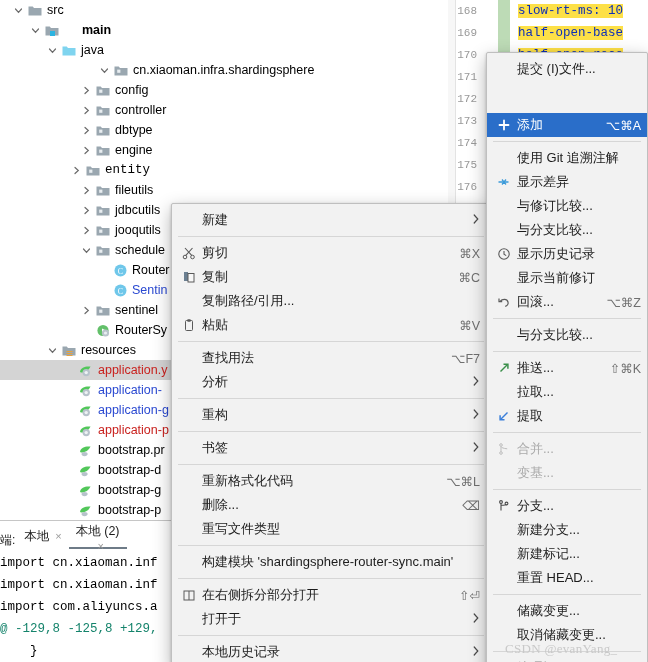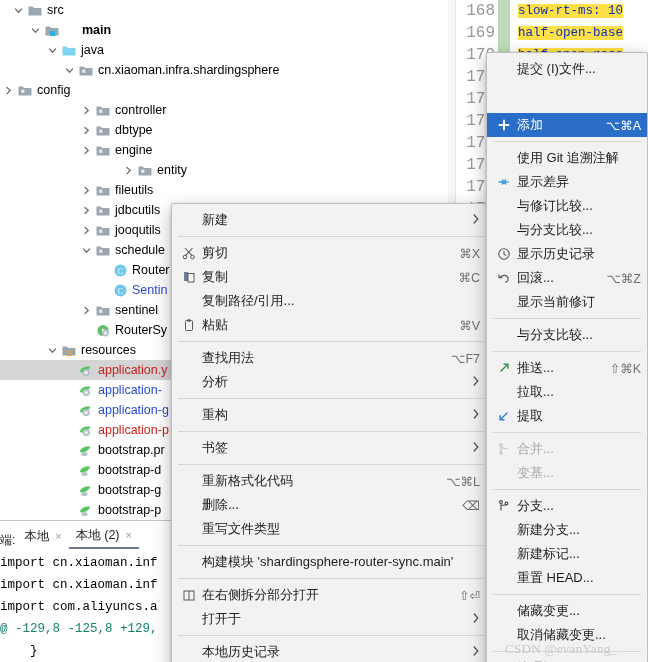--- a/index.html
+++ b/index.html
@@ -32,40 +32,40 @@
   .tlabel.red { color: #c9211e; }
   .tlabel.blue { color: #2a49d1; }
 
   
   #editor {
     position:absolute; left:448px; top:0; width:200px; height:520px;
     background:#ffffff; overflow:hidden;
   }
   #editor-stripe { position:absolute; left:0; top:0; width:8px; height:100%; background:#f7f7f7; border-right:1px solid #e3e3e3;}
   #editor-gutter { position:absolute; left:8px; top:0; width:42px; height:100%; background:#ffffff; }
-  .gline { height:22px; line-height:22px; text-align:right; padding-right:3px;
-           font-family:"Liberation Mono","DejaVu Sans Mono",monospace; font-size:16px; color:#999; }
+  .gline { height:22px; line-height:22px; text-align:right; padding-right:21px;
+           font-family:"Liberation Mono","DejaVu Sans Mono",monospace; font-size:11px; color:#999; }
   #editor-changebar { position:absolute; left:50px; top:0; width:12px; height:100%; }
   #editor-changebar .cb { height:22px; }
   #editor-code { position:absolute; left:70px; top:0; right:0; height:100%;
                  font-family:"Liberation Mono","DejaVu Sans Mono",monospace; font-size:12.5px; }
   .cline { height:22px; line-height:22px; white-space:pre; }
   .cline .hl { background:#fde047; }
   .ck-key { color:#0d2fb8; }
   .sp-err { text-decoration: underline wavy #d64141; text-decoration-skip-ink:none; }
 
   
   #console {
     position:absolute; left:0; top:520px; width:448px; height:142px;
     background:#ffffff; border-top:1px solid #c6c6c6;
   }
   #console-tabs { height:28px; display:flex; align-items:flex-end; padding-left:0; background:#fff; }
   .ctab { display:flex; align-items:center; height:26px; padding:0 7px; font-size:12.5px; color:#1a1a1a; }
   .ctab .x { margin-left:6px; color:#9a9a9a; font-size:11px; }
-  .ctab.active { border-bottom:2px solid #6e7b87; }
+  .ctab.active { border-bottom:2px solid #6e7b87;flex-direction:column; }
   .ctab-title { padding-right:2px; color:#1a1a1a; }
   #console-body { padding-top:3px; font-family:"Liberation Mono","DejaVu Sans Mono",monospace; font-size:12.5px; }
   .coline { height:22px; line-height:22px; white-space:pre; color:#000; }
   .coline.hunk { color:#14836b; }
 
   
   #ctx-menu {
     position:absolute; left:171px; top:203px; width:320px;
     background:#f2f2f2;
     border:1px solid #bfbfbf;
@@ -148,35 +148,35 @@
               <path d="M1.5 3 L4.5 6.3 L7.5 3" stroke="#6b6b6b" stroke-width="1.2" fill="none" stroke-linecap="round"></path>
             </svg>
           </span>
           <span class="ticon">
             <svg width="14" height="13" viewBox="0 0 14 13">
               <path d="M0.5 2.5h4.2l1.3 1.6H13.5v7.4H0.5z" fill="#7fd4ef"></path>
             </svg>
           </span>
           <span class="tlabel">java</span>
         </div>
-        <div class="tree-row" style="padding-left: 61px;">
+        <div class="tree-row" style="padding-left: 96px;">
           <span class="tw">
             <svg width="9" height="9" viewBox="0 0 9 9">
               <path d="M1.5 3 L4.5 6.3 L7.5 3" stroke="#6b6b6b" stroke-width="1.2" fill="none" stroke-linecap="round"></path>
             </svg>
           </span>
           <span class="ticon">
             <svg width="14" height="13" viewBox="0 0 14 13">
               <path d="M0.5 2.5h4.2l1.3 1.6H13.5v7.4H0.5z" fill="#9aa7b0"></path>
               <rect x="3.2" y="5.6" width="3.2" height="3.2" fill="#e8edf0"></rect>
             </svg>
           </span>
           <span class="tlabel">cn.xiaoman.infra.shardingsphere</span>
         </div>
-        <div class="tree-row" style="">
+        <div class="tree-row" style="padding-left: 78px;">
           <span class="tw">
             <svg width="9" height="9" viewBox="0 0 9 9">
               <path d="M3 1.5 L6.3 4.5 L3 7.5" stroke="#6b6b6b" stroke-width="1.2" fill="none" stroke-linecap="round"></path>
             </svg>
           </span>
           <span class="ticon">
             <svg width="14" height="13" viewBox="0 0 14 13">
               <path d="M0.5 2.5h4.2l1.3 1.6H13.5v7.4H0.5z" fill="#9aa7b0"></path>
               <rect x="3.2" y="5.6" width="3.2" height="3.2" fill="#e8edf0"></rect>
             </svg>
@@ -218,21 +218,21 @@
             </svg>
           </span>
           <span class="ticon">
             <svg width="14" height="13" viewBox="0 0 14 13">
               <path d="M0.5 2.5h4.2l1.3 1.6H13.5v7.4H0.5z" fill="#9aa7b0"></path>
               <rect x="3.2" y="5.6" width="3.2" height="3.2" fill="#e8edf0"></rect>
             </svg>
           </span>
           <span class="tlabel">engine</span>
         </div>
-        <div class="tree-row" style="padding-left: 120px;">
+        <div class="tree-row" style="padding-left: 68px; font-family: Liberation Mono, monospace;">
           <span class="tw">
             <svg width="9" height="9" viewBox="0 0 9 9">
               <path d="M3 1.5 L6.3 4.5 L3 7.5" stroke="#6b6b6b" stroke-width="1.2" fill="none" stroke-linecap="round"></path>
             </svg>
           </span>
           <span class="ticon">
             <svg width="14" height="13" viewBox="0 0 14 13">
               <path d="M0.5 2.5h4.2l1.3 1.6H13.5v7.4H0.5z" fill="#9aa7b0"></path>
               <rect x="3.2" y="5.6" width="3.2" height="3.2" fill="#e8edf0"></rect>
             </svg>
@@ -668,32 +668,32 @@
       <div class="mi">
         <span class="mi-ico">
           <svg width="14" height="14" viewBox="0 0 14 14">
             <circle cx="7" cy="7" r="5.2" stroke="#5a5a5a" stroke-width="1.1" fill="none"></circle>
             <path d="M7 4v3.2l2.2 1.4" stroke="#5a5a5a" stroke-width="1.1" fill="none"></path>
           </svg>
         </span>
         <span class="mi-label">显示历史记录</span>
       </div>
       <div class="mi">
+        <span class="mi-ico"></span>
+        <span class="mi-label">显示当前修订</span>
+      </div>
+      <div class="mi">
         <span class="mi-ico">
           <svg width="14" height="14" viewBox="0 0 14 14">
             <path d="M3 6.5c2.5-3 7-3 8 0.5 0.6 2-0.7 4-2.8 4.3" stroke="#5a5a5a" stroke-width="1.2" fill="none"></path>
             <path d="M2 3.5v3.2h3.2" stroke="#5a5a5a" stroke-width="1.2" fill="none"></path>
           </svg>
         </span>
         <span class="mi-label">回滚...</span>
         <span class="mi-acc">⌥⌘Z</span>
-      </div>
-      <div class="mi">
-        <span class="mi-ico"></span>
-        <span class="mi-label">显示当前修订</span>
       </div>
       <div class="msep"></div>
       <div class="mi">
         <span class="mi-ico"></span>
         <span class="mi-label">与分支比较...</span>
       </div>
       <div class="msep"></div>
       <div class="mi">
         <span class="mi-ico">
           <svg width="14" height="14" viewBox="0 0 14 14">

